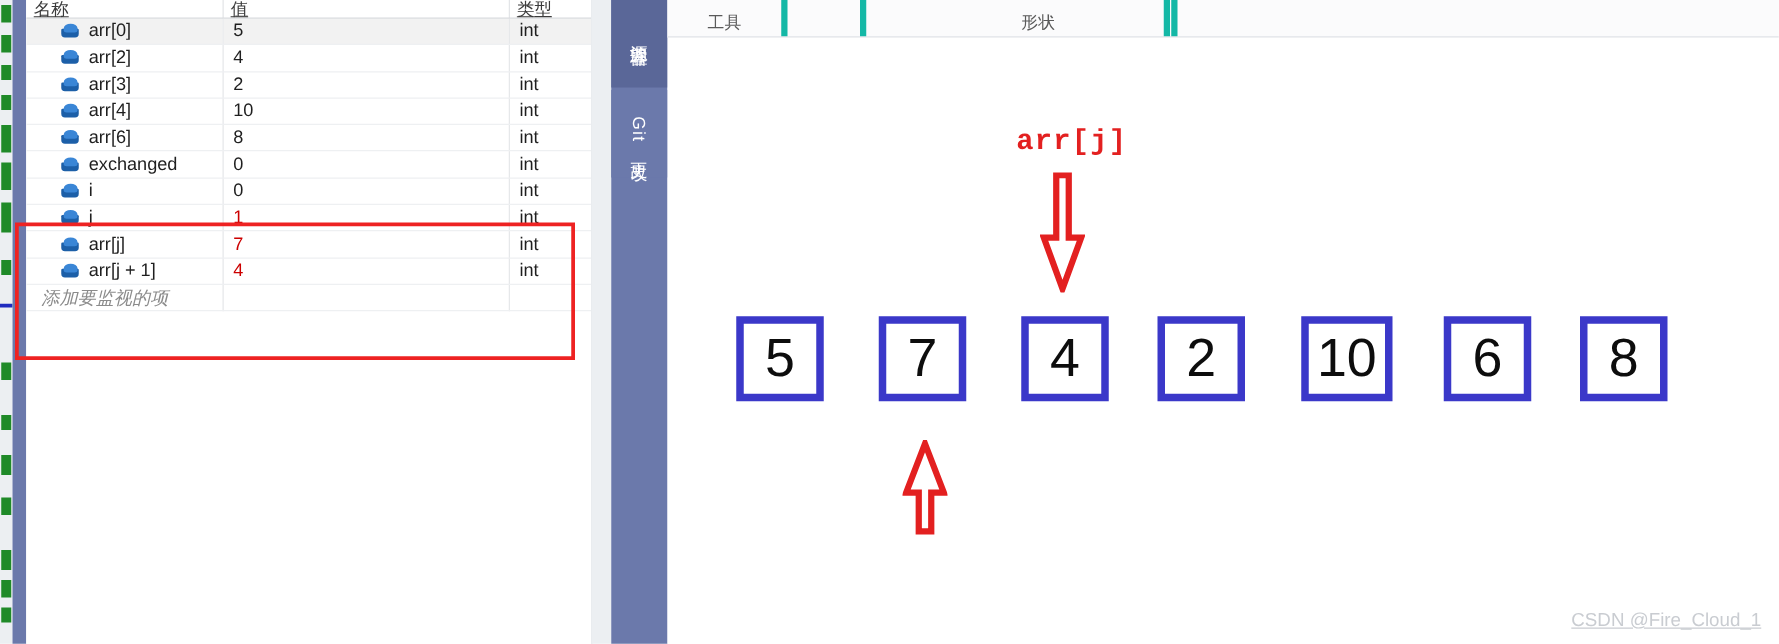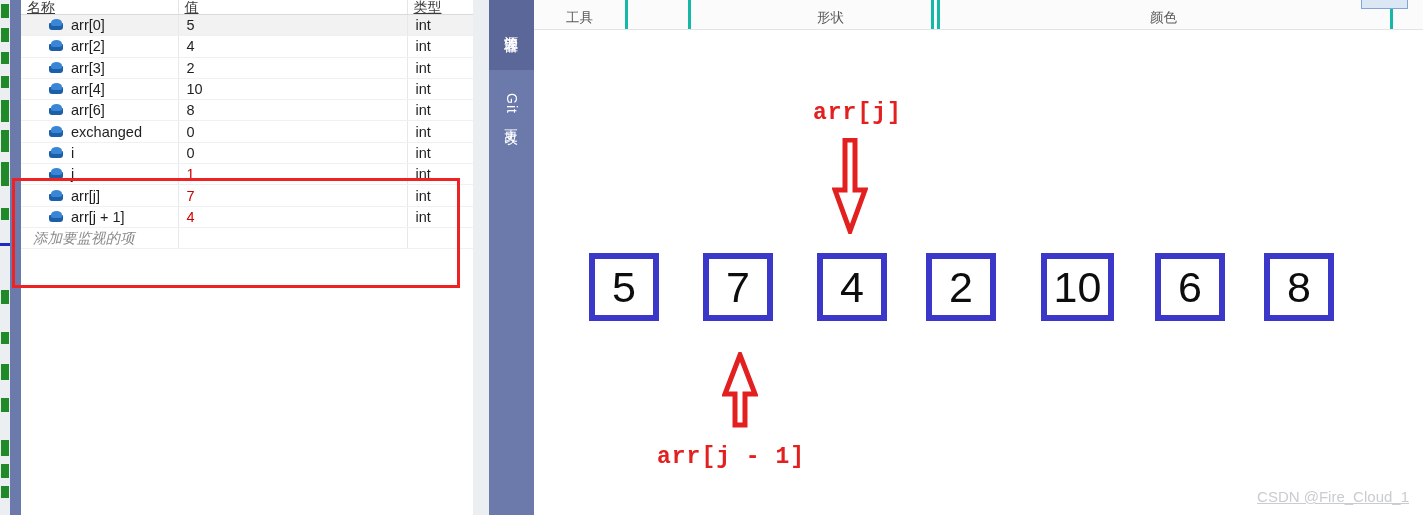--- a/index.html
+++ b/index.html
@@ -193,21 +193,21 @@
     position: absolute;
     left: 0; top: 0;
     width: 889px; height: 29px;
     background: #fbfbfc;
     border-bottom: 1px solid #e1e4e8;
   }
   .ribbon-group {
     position: absolute;
     top: 0;
     height: 29px;
-    border-right: 3px solid #14b8a6;
+    border-right: 5px solid #14b8a6;
     display: flex;
     align-items: flex-end;
     justify-content: center;
   }
   .ribbon-group-label {
     font-size: 13.5px;
     color: #5a5a5a;
     padding-bottom: 2px;
   }
   #grp-tools  { left: 0;   width: 91px; }
@@ -465,24 +465,20 @@
 
   <div id="ribbon">
     <div class="ribbon-group" id="grp-tools">
       <span class="ribbon-group-label">工具</span>
     </div>
     <div class="ribbon-group" id="grp-sep1"></div>
     <div class="ribbon-group" id="grp-shapes">
       <span class="ribbon-group-label">形状</span>
     </div>
     <div class="ribbon-group" id="grp-sep2"></div>
-    <div class="ribbon-group" id="grp-colors">
-      <span class="ribbon-group-label">颜色</span>
-      <div id="swatch-selected"></div>
-    </div>
     <div class="ribbon-group" id="grp-end"></div>
   </div>
 
   <span class="ann-label" style="left:279px; top:100px;">arr[j]</span>
   <svg class="ann-arrow" style="left:298px; top:138px;" width="36" height="96" viewBox="0 0 36 96">
     <path d="M 13 2 L 23 2 L 23 52 L 33 52 L 18 93 L 3 52 L 13 52 Z" fill="#ffffff" stroke="#e32020" stroke-width="5" stroke-linejoin="miter"></path>
   </svg>
 
   <div class="arr-box" style="left:55px;  top:253px; width:70px; height:68px;">
     <span class="num">5</span>
@@ -502,16 +498,15 @@
   <div class="arr-box" style="left:621px; top:253px; width:70px; height:68px;">
     <span class="num">6</span>
   </div>
   <div class="arr-box" style="left:730px; top:253px; width:70px; height:68px;">
     <span class="num">8</span>
   </div>
 
   <svg class="ann-arrow" style="left:188px; top:352px;" width="36" height="76" viewBox="0 0 36 76">
     <path d="M 18 3 L 33 42 L 23 42 L 23 73 L 13 73 L 13 42 L 3 42 Z" fill="#ffffff" stroke="#e32020" stroke-width="5" stroke-linejoin="miter"></path>
   </svg>
-  <span class="ann-label" style="left:123px; top:444px;">arr[j - 1]</span>
 
   <span id="watermark">CSDN @Fire_Cloud_1</span>
 </div>
 
 </body></html>

